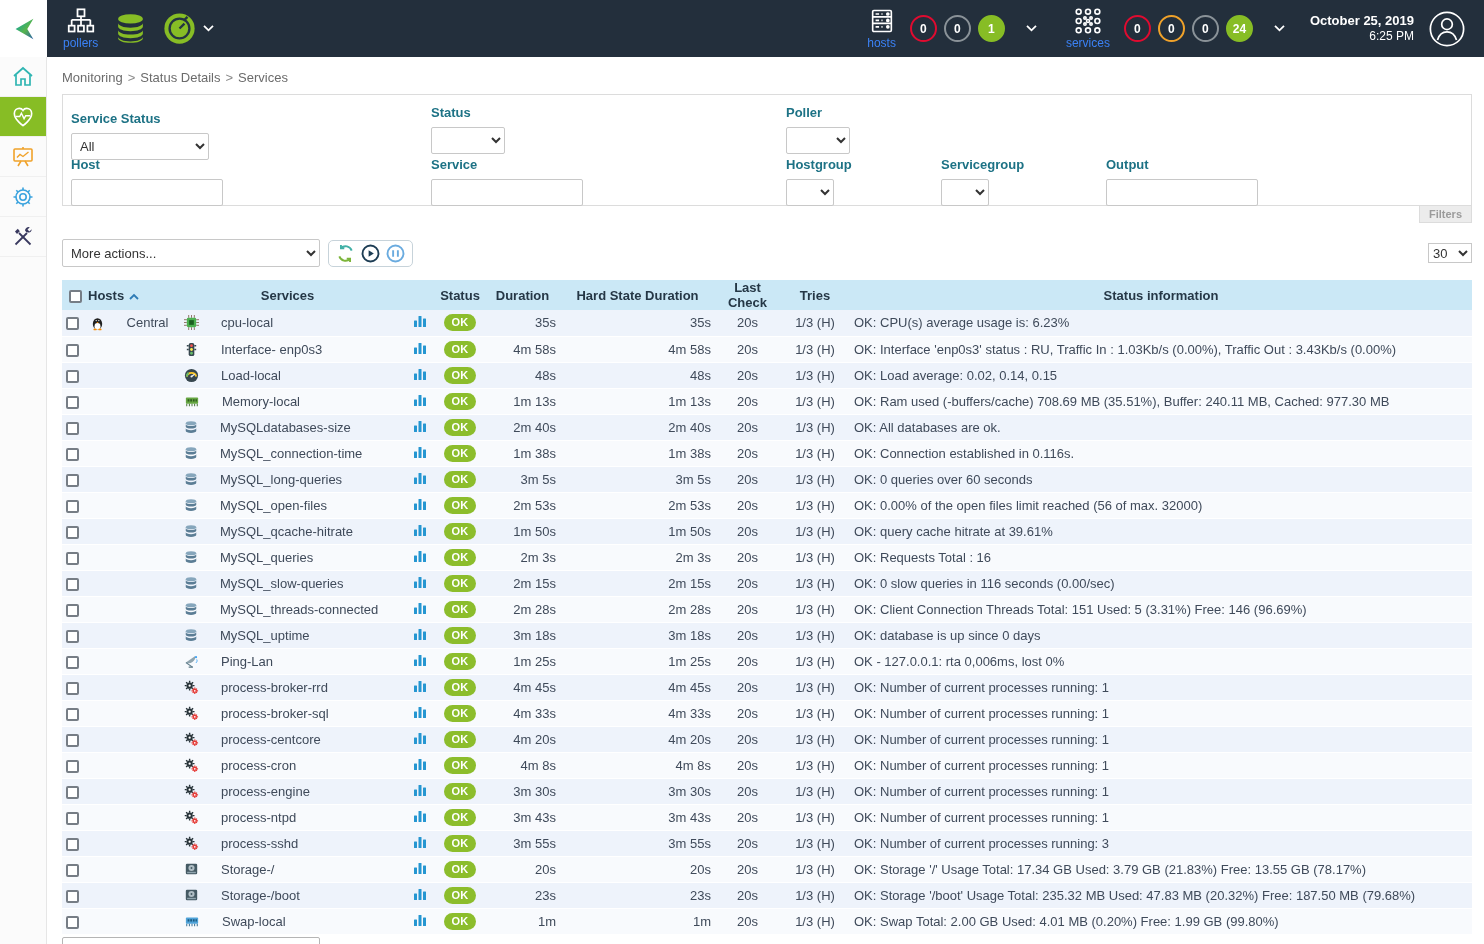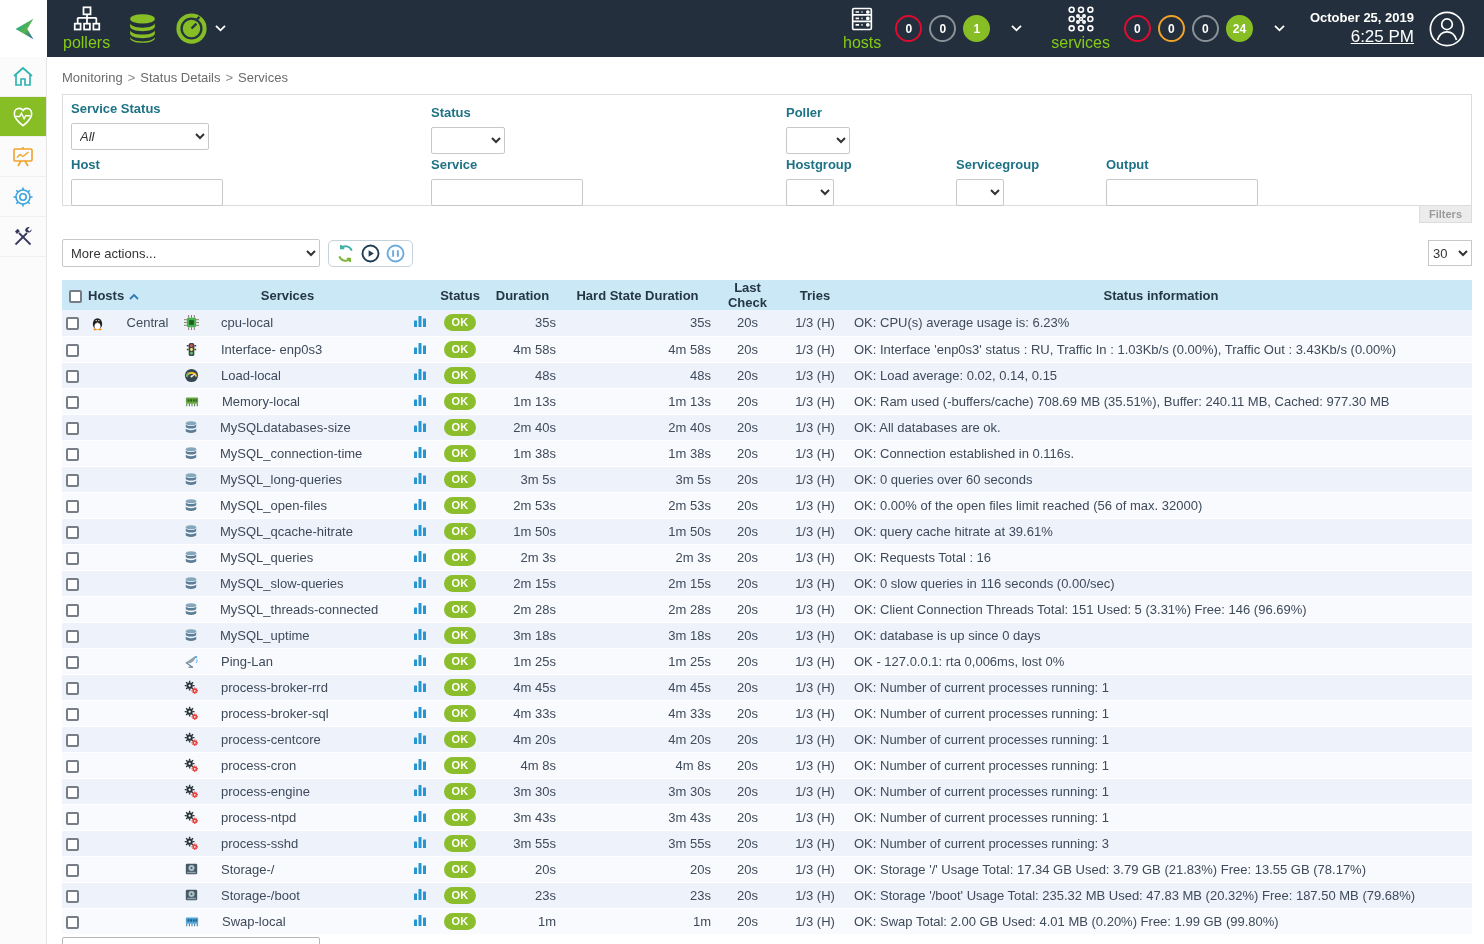--- a/index.html
+++ b/index.html
@@ -6,60 +6,60 @@
   html,body { margin:0; padding:0; }
   body {
     width:1484px; height:944px; overflow:hidden; position:relative;
     font-family:"Liberation Sans", sans-serif; background:#fff; color:#3f4a5a;
   }
   
   .topbar { height:57px; background:#232f3c; display:flex; align-items:stretch; }
   .logo-box { width:47px; background:#fff; display:flex; align-items:center; justify-content:center; flex:0 0 47px; }
   .topbar-left { display:flex; align-items:center; padding-left:16px; gap:16px; }
   .icon-stack { display:flex; flex-direction:column; align-items:center; color:#fff; }
-  .icon-stack .lbl { font-size:16px; color:#84cc16; margin-top:1px;text-align:right; }
+  .icon-stack .lbl { font-size:12px; color:#3b82f6; margin-top:1px;text-align:right; }
   .round-green { display:flex; align-items:center; }
   .chev { margin-left:6px; display:flex; align-items:center; }
   .topbar-right { margin-left:auto; display:flex; align-items:center; gap:14px; padding-right:18px; }
   .badge-row { display:flex; align-items:center; gap:7px; }
   .badge { width:27px; height:27px; border-radius:50%; border:2px solid; display:flex; align-items:center;
            justify-content:center; color:#fff; font-size:12px; font-weight:bold; }
   .badge.red    { border-color:#e00b30; }
   .badge.gray   { border-color:#8a9298; }
   .badge.orange { border-color:#f0a22a; }
   .badge.green  { background:#87bd25; border-color:#87bd25; }
   .datetime { text-align:right; color:#fff; line-height:1.25; margin-left:10px; }
   .datetime .d1 { font-size:13px;font-weight:bold; }
-  .datetime .d2 { font-size:17px;text-decoration:underline; }
+  .datetime .d2 { font-size:12px; }
   
   .sidebar { position:absolute; left:0; top:57px; bottom:0; width:47px; background:#fbfbfb; border-right:1px solid #e6e6e6; }
   .side-item { height:40px; display:flex; align-items:center; justify-content:center; border-bottom:1px solid #f0f0f0; cursor:pointer; }
   .side-item.active { background:#87bd25; }
   
   .content { margin-left:47px; padding:0 12px 0 15px; }
   .breadcrumb { padding:13px 0 9px; font-size:13px; color:#6b6b6b; }
   .breadcrumb .sep { margin:0 5px; color:#8a8a8a; }
   
   .filter-panel { position:relative; border:1px solid #dcdcdc; height:112px; background:#fff; }
   .fg { position:absolute; }
   .fg label { display:block; font-size:13px; font-weight:bold; color:#1d7285; margin-bottom:7px; }
   .fg select, .fg input { border:1px solid #c8c8c8; border-radius:2px; height:27px; font-size:13px;
-                          font-family:"Liberation Sans",sans-serif; color:#333; background:#fff; padding:0 4px;font-style:italic; }
+                          font-family:"Liberation Sans",sans-serif; color:#333; background:#fff; padding:0 4px; }
   .filters-tab-row { display:flex; justify-content:flex-end; }
   .filters-tab { background:#ececec; border:1px solid #dcdcdc; border-top:none; padding:2px 9px 2px;
                  font-size:11px; font-weight:bold; color:#9b9b9b; cursor:pointer; }
   
   .toolbar { margin-top:16px; display:flex; align-items:center; }
   .toolbar select.more { width:258px; height:28px; border:1px solid #c8c8c8; border-radius:2px;
                          font-size:13px; font-family:"Liberation Sans",sans-serif; color:#333; padding:0 4px; background:#fff; }
   .btn-group { margin-left:8px; border:1px solid #c7d3da; border-radius:5px; padding:3px 7px;
                display:flex; gap:6px; align-items:center; background:#fff; }
   .btn-group .tbtn { display:flex; align-items:center; cursor:pointer; }
   .pagesize { margin-left:auto; }
-  .pagesize select { width:44px; height:26px; border:1px solid #c8c8c8; font-size:13px; color:#333; background:#fff; }
+  .pagesize select { width:44px; height:20px; border:1px solid #c8c8c8; font-size:13px; color:#333; background:#fff; }
   
   table.svc { margin-top:13px; width:100%; border-collapse:collapse; table-layout:fixed; font-size:13px; }
   table.svc th { background:#cbe8f6; height:27px; font-weight:bold; color:#253746; font-size:13px; padding:0; }
   table.svc td { height:26px; padding:0 4px; overflow:hidden; white-space:nowrap; color:#3f4a5a; }
   tr.odd  { background:#eef3fb; }
   tr.even { background:#f8fafd; }
   tr.rowline { border-bottom:1px solid #fff; }
   .col-check { width:26px; }  .col-host { width:82px; }  .col-service { width:235px; }
   .col-graph { width:30px; }  .col-status { width:50px; } .col-duration { width:75px; }
   .col-hard { width:155px; }  .col-last { width:65px; }   .col-tries { width:70px; }
@@ -268,21 +268,21 @@
           <path d="M6.8 3.8L4 6.6l2 2.4 2.8-2.8z" fill="#39395f"></path>
         </svg>
       </span>
     </div>
   </div>
 
 <div class="content">
   <div class="breadcrumb"><span>Monitoring</span><span class="sep">&gt;</span><span>Status Details</span><span class="sep">&gt;</span><span>Services</span></div>
 
   <div class="filter-panel">
-    <div class="fg" style="left:8px; top:6px;">
+    <div class="fg" style="left:8px; top:16px;">
       <label>Service Status</label>
       <select style="width:138px">
         <option>All</option>
       </select>
     </div>
     <div class="fg" style="left:368px; top:10px;">
       <label>Status</label>
       <select style="width:74px"><option></option></select>
     </div>
     <div class="fg" style="left:723px; top:10px;">
@@ -294,21 +294,21 @@
       <input type="text" style="width: 152px;">
     </div>
     <div class="fg" style="left:368px; top:62px;">
       <label>Service</label>
       <input type="text" style="width: 152px;">
     </div>
     <div class="fg" style="left:723px; top:62px;">
       <label>Hostgroup</label>
       <select style="width:48px"><option></option></select>
     </div>
-    <div class="fg" style="left:878px; top:62px;margin-left:15px;">
+    <div class="fg" style="left:878px; top:62px;">
       <label>Servicegroup</label>
       <select style="width:48px"><option></option></select>
     </div>
     <div class="fg" style="left:1043px; top:62px;">
       <label>Output</label>
       <input type="text" style="width: 152px;">
     </div>
   </div>
   <div class="filters-tab-row">
     <div class="filters-tab">Filters</div>

